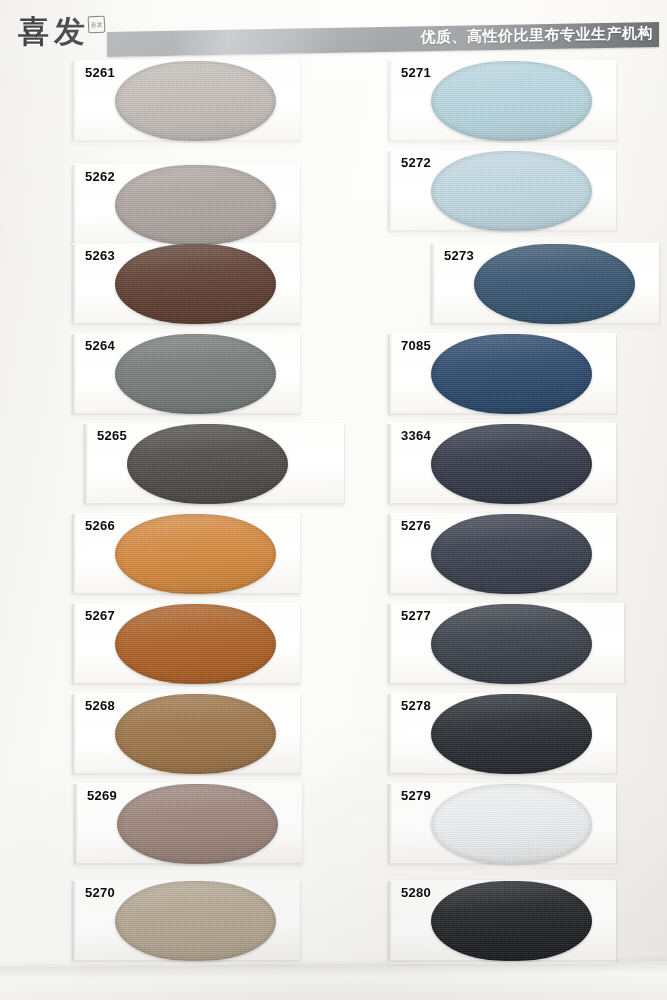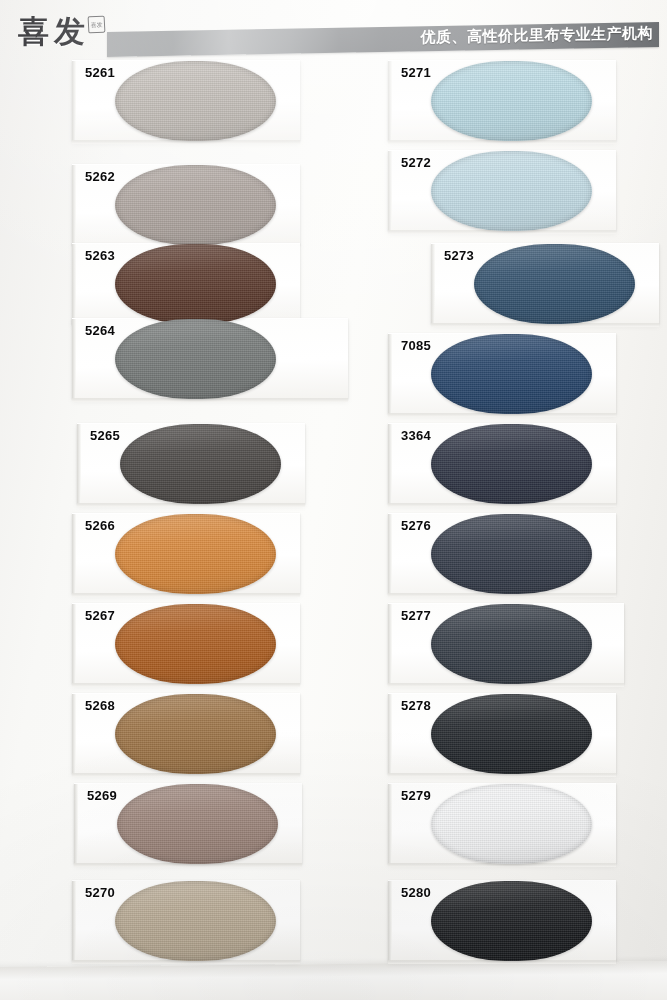--- a/index.html
+++ b/index.html
@@ -146,29 +146,29 @@
         </div>
       </div>
       <div class="card" style="left: 72px; top: 243px;">
         <div class="code">5263</div>
         <div class="swatch" style="background: rgb(93, 59, 46);">
           <div class="fab"></div>
           <div class="shine"></div>
           <div class="edge"></div>
         </div>
       </div>
-      <div class="card" style="left: 72px; top: 318px; padding-left: 48px;">
+      <div class="card" style="left: 72px; top: 333px;">
         <div class="code">5264</div>
         <div class="swatch" style="background: rgb(118, 122, 121);">
           <div class="fab"></div>
           <div class="shine"></div>
           <div class="edge"></div>
         </div>
       </div>
-      <div class="card" style="left: 77px; top: 423px;">
+      <div class="card" style="left: 84px; top: 423px; padding-left: 32px;">
         <div class="code">5265</div>
         <div class="swatch" style="background: rgb(75, 72, 70);">
           <div class="fab"></div>
           <div class="shine"></div>
           <div class="edge"></div>
         </div>
       </div>
       <div class="card" style="left: 72px; top: 513px;">
         <div class="code">5266</div>
         <div class="swatch" style="background: rgb(217, 136, 60);">

